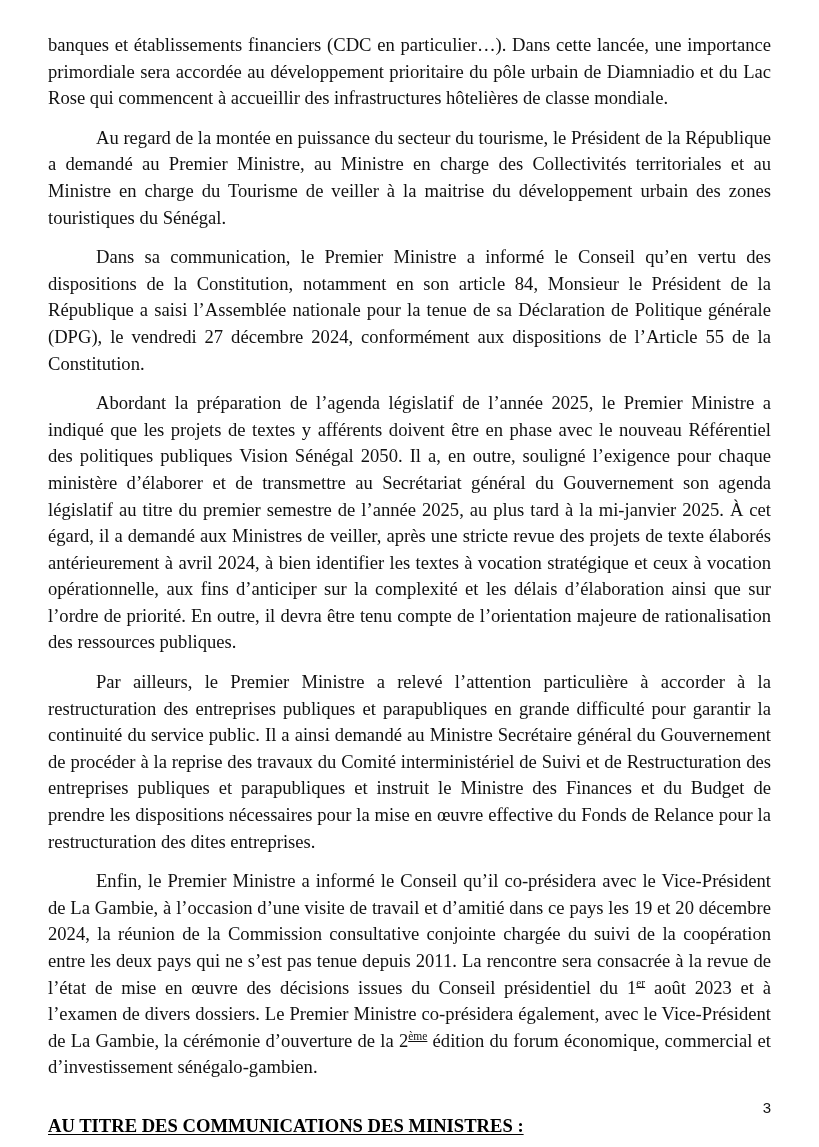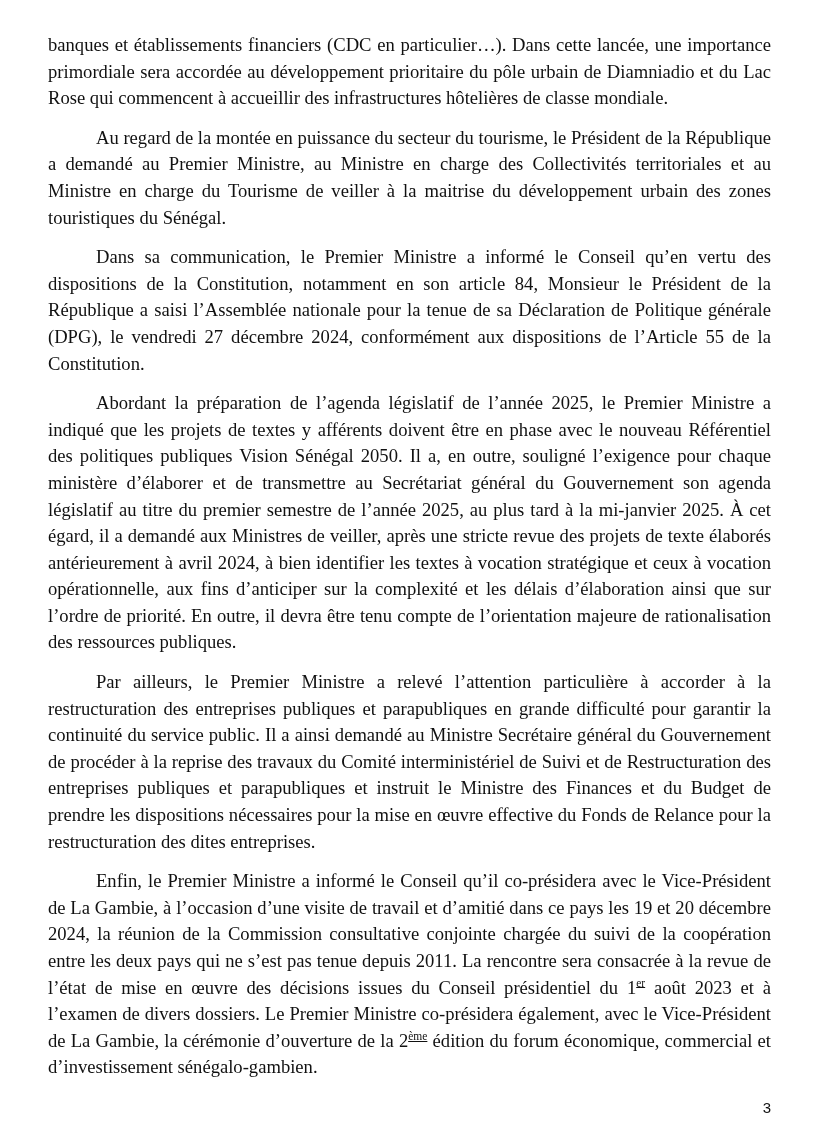--- a/index.html
+++ b/index.html
@@ -81,17 +81,20 @@
     <p class="para">Au regard de la montée en puissance du secteur du tourisme, le Président de la République a demandé au Premier Ministre, au Ministre en charge des Collectivités territoriales et au Ministre en charge du Tourisme de veiller à la maitrise du développement urbain des zones touristiques du Sénégal.</p>
 
     <p class="para">Dans sa communication, le Premier Ministre a informé le Conseil qu’en vertu des dispositions de la Constitution, notamment en son article 84, Monsieur le Président de la République a saisi l’Assemblée nationale pour la tenue de sa Déclaration de Politique générale (DPG), le vendredi 27 décembre 2024, conformément aux dispositions de l’Article 55 de la Constitution.</p>
 
     <p class="para">Abordant la préparation de l’agenda législatif de l’année 2025, le Premier Ministre a indiqué que les projets de textes y afférents doivent être en phase avec le nouveau Référentiel des politiques publiques Vision Sénégal 2050. Il a, en outre, souligné l’exigence pour chaque ministère d’élaborer et de transmettre au Secrétariat général du Gouvernement son agenda législatif au titre du premier semestre de l’année 2025, au plus tard à la mi-janvier 2025. À cet égard, il a demandé aux Ministres de veiller, après une stricte revue des projets de texte élaborés antérieurement à avril 2024, à bien identifier les textes à vocation stratégique et ceux à vocation opérationnelle, aux fins d’anticiper sur la complexité et les délais d’élaboration ainsi que sur l’ordre de priorité. En outre, il devra être tenu compte de l’orientation majeure de rationalisation des ressources publiques.</p>
 
     <p class="para">Par ailleurs, le Premier Ministre a relevé l’attention particulière à accorder à la restructuration des entreprises publiques et parapubliques en grande difficulté pour garantir la continuité du service public. Il a ainsi demandé au Ministre Secrétaire général du Gouvernement de procéder à la reprise des travaux du Comité interministériel de Suivi et de Restructuration des entreprises publiques et parapubliques et instruit le Ministre des Finances et du Budget de prendre les dispositions nécessaires pour la mise en œuvre effective du Fonds de Relance pour la restructuration des dites entreprises.</p>
 
     <p class="para" id="para-gambie">Enfin, le Premier Ministre a informé le Conseil qu’il co-présidera avec le Vice-Président de La Gambie, à l’occasion d’une visite de travail et d’amitié dans ce pays les 19 et 20 décembre 2024, la réunion de la Commission consultative conjointe chargée du suivi de la coopération entre les deux pays qui ne s’est pas tenue depuis 2011. La rencontre sera consacrée à la revue de l’état de mise en œuvre des décisions issues du Conseil présidentiel du 1<sup>er</sup> août 2023 et à l’examen de divers dossiers. Le Premier Ministre co-présidera également, avec le Vice-Président de La Gambie, la cérémonie d’ouverture de la 2<sup>ème</sup> édition du forum économique, commercial et d’investissement sénégalo-gambien.</p>
 
+    <div class="heading-row">
+      <span class="section-heading">AU TITRE DES COMMUNICATIONS DES MINISTRES :</span>
+    </div>
 
   </div>
 
   <div class="page-number">3</div>
 </div>
 
 </body></html>

